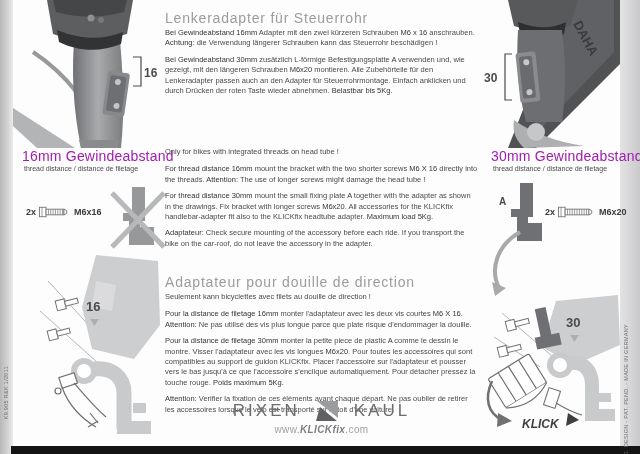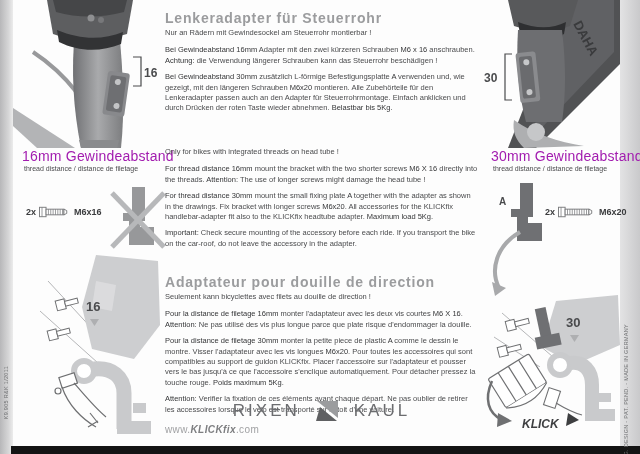--- a/index.html
+++ b/index.html
@@ -14,21 +14,21 @@
     background:linear-gradient(270deg,#c9c9cb,#e3e3e4)}
   .bottom-bar{position:absolute;left:11px;right:0;bottom:0;height:8px;background:#141414}
 
   .side-code{position:absolute;font-size:5.5px;line-height:1;color:#6f7072;letter-spacing:.3px;
     writing-mode:vertical-rl;transform:rotate(180deg);white-space:nowrap}
   .side-code-left{left:4px;top:366px}
   .side-code-right{left:624px;top:324px}
 
   
   .lang{position:absolute;left:165px;width:313px;color:#4a4b4d}
-  .lang .ttl{font-size:14px;font-weight:bold;color:#9b9c9e;letter-spacing:.8px;margin-bottom:2px;white-space:nowrap}
+  .lang .ttl{font-size:14px;font-weight:normal;color:#9b9c9e;letter-spacing:.8px;margin-bottom:2px;white-space:nowrap}
   .lang .sub{font-size:7.5px;margin-bottom:7px}
   .lang p{font-size:7.5px;line-height:10.4px;margin-bottom:6px;text-align:left}
   .b{font-weight:normal;color:#353638}
   .de{top:10px}.en{top:147px}.fr{top:274px}
 
   
   .col-heading{position:absolute;font-size:14px;font-weight:normal;color:#a21caf;letter-spacing:.2px;white-space:nowrap}
   .left-heading{left:22px;top:148px}
   .right-heading{left:491px;top:148px}
   .col-sub{position:absolute;font-size:7px;color:#4a4b4d;white-space:nowrap}
@@ -48,21 +48,21 @@
   .arrow-a{position:absolute;left:486px;top:230px;width:40px;height:66px}
   .d16{position:absolute;left:38px;top:251px;width:124px;height:112px}
   .dstem{position:absolute;left:38px;top:357px;width:124px;height:90px}
   .d30{position:absolute;left:490px;top:293px;width:132px;height:74px}
   .dklick{position:absolute;left:480px;top:351px;width:142px;height:94px}
 
   
   .brand{position:absolute;left:165px;top:401px;width:313px;display:flex;justify-content:center;align-items:center;gap:16px}
   .brand-word{font-size:17px;color:#6b6c6f;letter-spacing:3px}
   .brand-mark{width:22px;height:20px}
-  .website{position:absolute;left:165px;top:424px;width:313px;text-align:left;font-size:10px;color:#a0a1a3;letter-spacing:.4px}
+  .website{position:absolute;left:165px;top:424px;width:313px;text-align:center;font-size:10px;color:#a0a1a3;letter-spacing:.4px}
   .website .wb{font-weight:bold;font-style:italic;color:#7d7e80}
 
   svg text{font-family:"Liberation Sans",sans-serif}
 </style>
 </head>
 <body>
 
 <div class="page">
 
   <div class="edge-left"></div>
@@ -147,30 +147,29 @@
       <rect x="22" y="18" width="16" height="11" transform="rotate(-18 30 23)" fill="#fff"></rect>
       <path d="M24,30 C 30,48 44,62 58,70"></path>
       <path d="M36,26 C 48,40 58,52 68,60"></path>
       <circle cx="20" cy="34" r="3" fill="#fff"></circle>
       <path d="M52,56 l8,10 M50,70 l10,-6"></path>
     </g>
   </svg>
 
   <section class="lang de">
     <div class="ttl">Lenkeradapter für Steuerrohr</div>
-    <p class="sub">Nur an Rädern mit Gewindesockel am Steuerrohr montierbar !</p>
     <p><span class="b">Bei Gewindeabstand 16mm</span><span> Adapter mit den zwei kürzeren Schrauben </span><span class="b">M6 x 16</span><span> anschrauben. </span><span class="b">Achtung:</span><span> die Verwendung längerer Schrauben kann das Steuerrohr beschädigen !</span></p>
     <p><span class="b">Bei Gewindeabstand 30mm</span><span> zusätzlich L-förmige Befestigungsplatte </span><span class="b">A</span><span> verwenden und, wie gezeigt, mit den längeren Schrauben </span><span class="b">M6x20</span><span> montieren. Alle Zubehörteile für den Lenkeradapter passen auch an den Adapter für Steuerrohrmontage. Einfach anklicken und durch Drücken der roten Taste wieder abnehmen. </span><span class="b">Belastbar bis 5Kg.</span></p>
   </section>
 
   <section class="lang en">
     <p class="sub">Only for bikes with integrated threads on head tube !</p>
     <p><span class="b">For thread distance 16mm</span><span> mount the bracket with the two shorter screws </span><span class="b">M6 X 16</span><span> directly into the threads. </span><span class="b">Attention:</span><span> The use of longer screws might damage the head tube !</span></p>
     <p><span class="b">For thread distance 30mm</span><span> mount the small fixing plate </span><span class="b">A</span><span> together with the adapter as shown in the drawings. Fix bracket with longer screws </span><span class="b">M6x20</span><span>. All accessories for the KLICKfix handlebar-adapter fit also to the KLICKfix headtube adapter. </span><span class="b">Maximum load 5Kg.</span></p>
-    <p><span class="b">Important:</span><span> Check secure mounting of the accessory before each ride. If you transport the bike on the car-roof, do not leave the accessory in the adapter.</span></p>
+    <p><span class="b">Adaptateur:</span><span> Check secure mounting of the accessory before each ride. If you transport the bike on the car-roof, do not leave the accessory in the adapter.</span></p>
   </section>
 
   <section class="lang fr">
     <div class="ttl">Adaptateur pour douille de direction</div>
     <p class="sub">Seulement kann bicyclettes avec filets au douille de direction !</p>
     <p><span class="b">Pour la distance de filetage 16mm</span><span> monter l'adaptateur avec les deux vis courtes </span><span class="b">M6 X 16</span><span>. </span><span class="b">Attention:</span><span> Ne pas utilisé des vis plus longue parce que plate risque d'endommager la douille.</span></p>
     <p><span class="b">Pour la distance de filetage 30mm</span><span> monter la petite piece de plastic </span><span class="b">A</span><span> comme le dessin le montre. Visser l'adaptateur avec les vis longues </span><span class="b">M6x20</span><span>. Pour toutes les accessoires qui sont compatibles au support de guidon KLICKfix. Placer l'accessoire sur l'adaptateur et pousser vers le bas jusqu'à ce que l'accessoire s'enclique automatiquement. Pour détacher pressez la touche rouge. </span><span class="b">Poids maximum 5Kg.</span></p>
     <p><span class="b">Attention:</span><span> Verifier la fixation de ces éléments avant chaque départ. Ne pas oublier de retirer les accessoires lorsque le vélo est transporté sur le toit d'une voiture.</span></p>
   </section>
 

